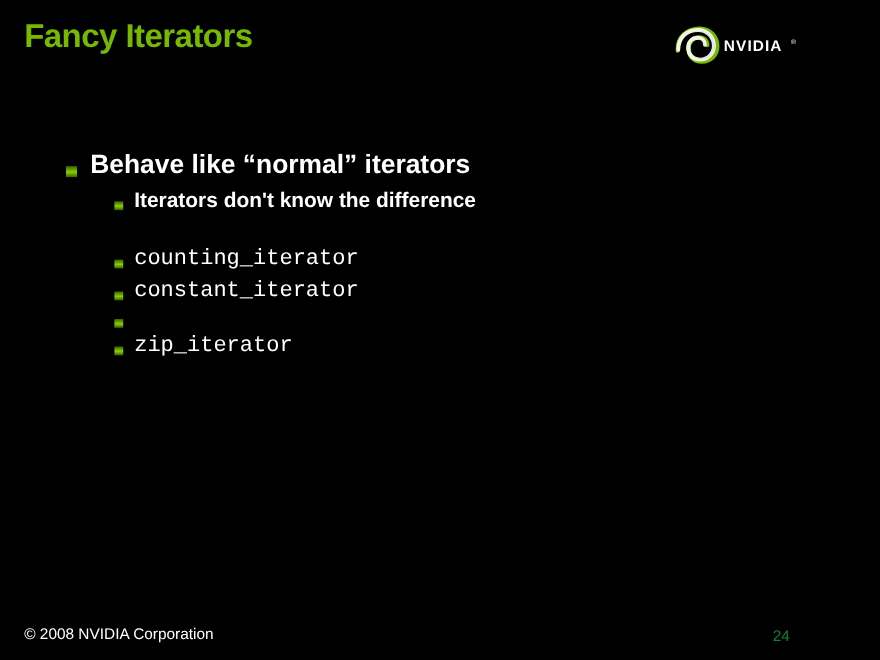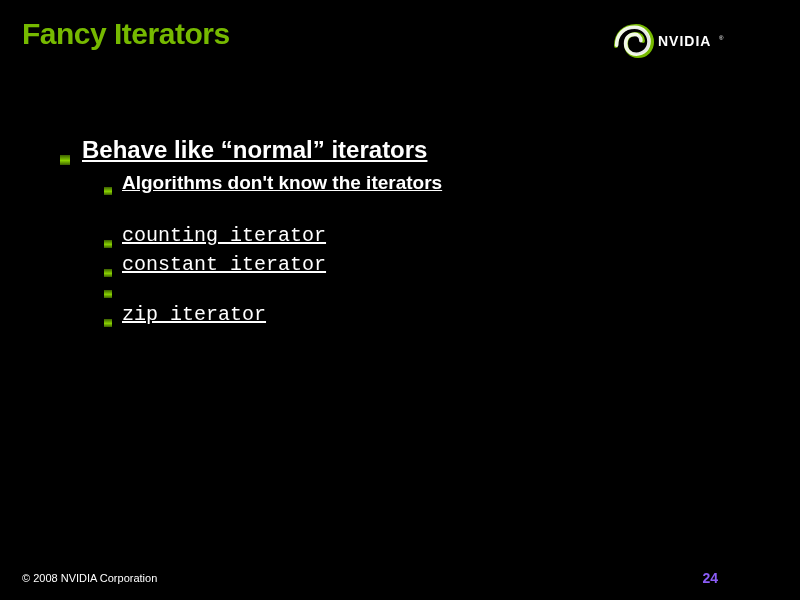--- a/index.html
+++ b/index.html
@@ -44,23 +44,22 @@
     left: 60px;
     right: 40px;
   }
   ul {
     list-style: none;
     margin: 0;
     padding: 0;
   }
   li {
     display: flex;
-    align-items: flex-end;
+    align-items: center;
     line-height: 1.25;
-    text-decoration: underline;
   }
   .bullet-sq {
     width: 8px;
     height: 8px;
     flex: 0 0 8px;
     margin-top: 9px;
     margin-right: 10px;
     display: inline-block;
   }
   .bullet-sq-lg {
@@ -91,31 +90,31 @@
   .mono {
     font-family: "Courier New", Courier, monospace;
     font-weight: normal;
     font-size: 20px;
   }
   .gap-top { margin-top: 28px; }
   .footer-left {
     position: absolute;
     bottom: 16px;
     left: 22px;
-    font-size: 11px;
+    font-size: 14px;
     color: #ffffff;
     font-weight: normal;
   }
   .footer-right {
     position: absolute;
     bottom: 14px;
     right: 22px;
     font-size: 14px;
-    color: #8b5cf6;
-    font-weight: bold;
+    color: #15803d;
+    font-weight: normal;
   }
 </style>
 </head>
 <body>
 
 <div class="slide">
 
   <div class="title">Fancy Iterators</div>
 
   <div class="logo">
@@ -134,21 +133,21 @@
     <ul class="lvl1">
 
       <li>
         <span class="bullet-sq bullet-sq-lg grad"></span>
         <span>Behave like “normal” iterators</span>
       </li>
 
       <ul class="lvl2">
         <li>
           <span class="bullet-sq grad"></span>
-          <span>Algorithms don't know the iterators</span>
+          <span>Iterators don't know the difference</span>
         </li>
       </ul>
 
 
       <ul class="lvl2">
         <li>
           <span class="bullet-sq grad"></span>
           <span class="mono">counting_iterator</span>
         </li>
         <li>

